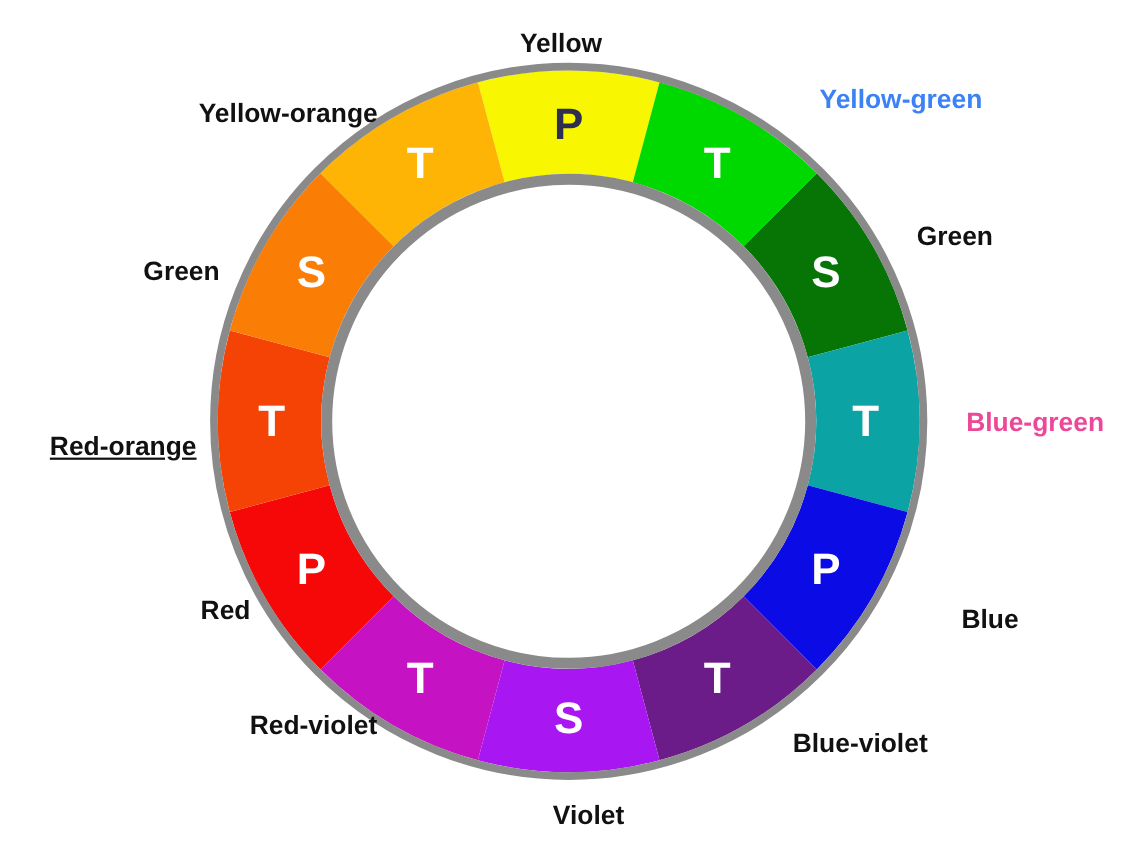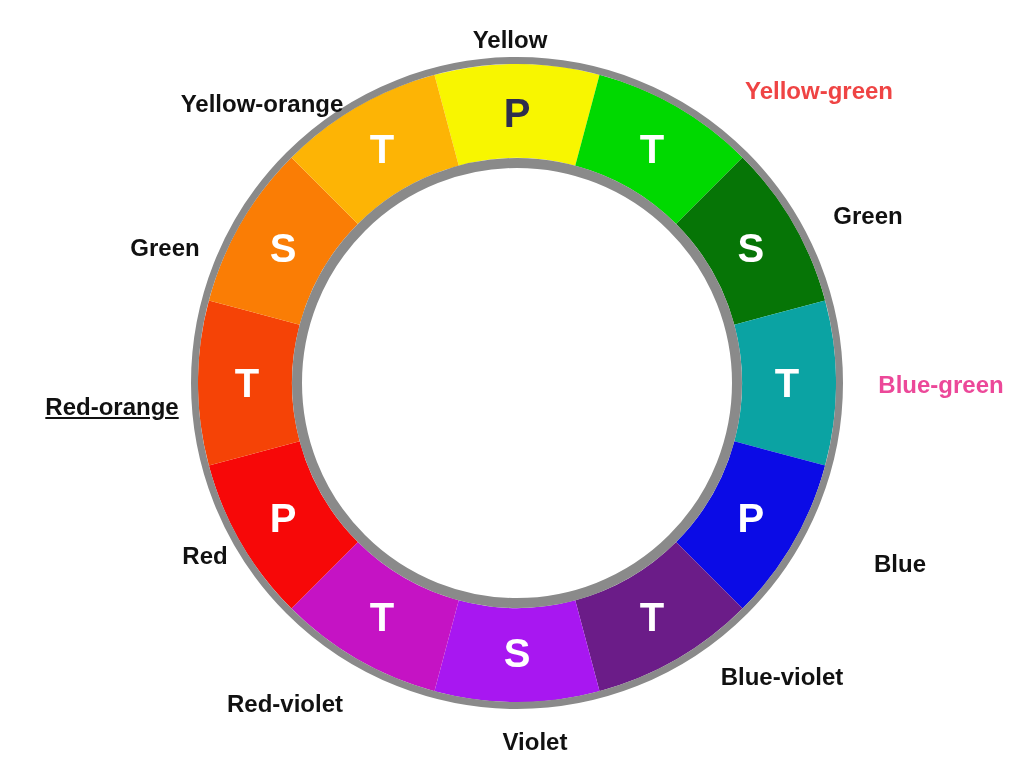--- a/index.html
+++ b/index.html
@@ -63,25 +63,25 @@
       <text x="652.0" y="616.8" fill="#ffffff" text-anchor="middle" dominant-baseline="central" class="seg-letter">T</text>
       <text x="517.0" y="653.0" fill="#ffffff" text-anchor="middle" dominant-baseline="central" class="seg-letter">S</text>
       <text x="382.0" y="616.8" fill="#ffffff" text-anchor="middle" dominant-baseline="central" class="seg-letter">T</text>
       <text x="283.2" y="518.0" fill="#ffffff" text-anchor="middle" dominant-baseline="central" class="seg-letter">P</text>
       <text x="247.0" y="383.0" fill="#ffffff" text-anchor="middle" dominant-baseline="central" class="seg-letter">T</text>
       <text x="283.2" y="248.0" fill="#ffffff" text-anchor="middle" dominant-baseline="central" class="seg-letter">S</text>
       <text x="382.0" y="149.2" fill="#ffffff" text-anchor="middle" dominant-baseline="central" class="seg-letter">T</text>
     </svg>
   <div>
       <div class="wheel-label" style="left: 510px; top: 40px; color: rgb(17, 17, 17);">Yellow</div>
-      <div class="wheel-label" style="left: 819px; top: 91px; color: #ef4444;">Yellow-green</div>
+      <div class="wheel-label" style="left: 819px; top: 91px; color: #3b82f6;">Yellow-green</div>
       <div class="wheel-label" style="left: 868px; top: 216px; color: rgb(17, 17, 17);">Green</div>
       <div class="wheel-label" style="left: 941px; top: 385px; color: #ec4899;">Blue-green</div>
       <div class="wheel-label" style="left: 860px; top: 564px; color: rgb(17, 17, 17); margin-left: 40px;">Blue</div>
       <div class="wheel-label" style="left: 782px; top: 677px; color: rgb(17, 17, 17);">Blue-violet</div>
       <div class="wheel-label" style="left: 535px; top: 742px; color: rgb(17, 17, 17);">Violet</div>
-      <div class="wheel-label" style="left: 285px; top: 704px; color: rgb(17, 17, 17);">Red-violet</div>
+      <div class="wheel-label" style="left: 285px; top: 660px; color: rgb(17, 17, 17);">Red-violet</div>
       <div class="wheel-label" style="left: 205px; top: 556px; color: rgb(17, 17, 17);">Red</div>
       <div class="wheel-label" style="left: 112px; top: 407px; color: rgb(17, 17, 17); text-decoration: underline;">Red-orange</div>
       <div class="wheel-label" style="left: 165px; top: 248px; color: rgb(17, 17, 17);">Green</div>
       <div class="wheel-label" style="left: 238px; top: 104px; color: rgb(17, 17, 17); margin-left: 24px;">Yellow-orange</div>
     </div>
 </div>
 
 </body></html>

